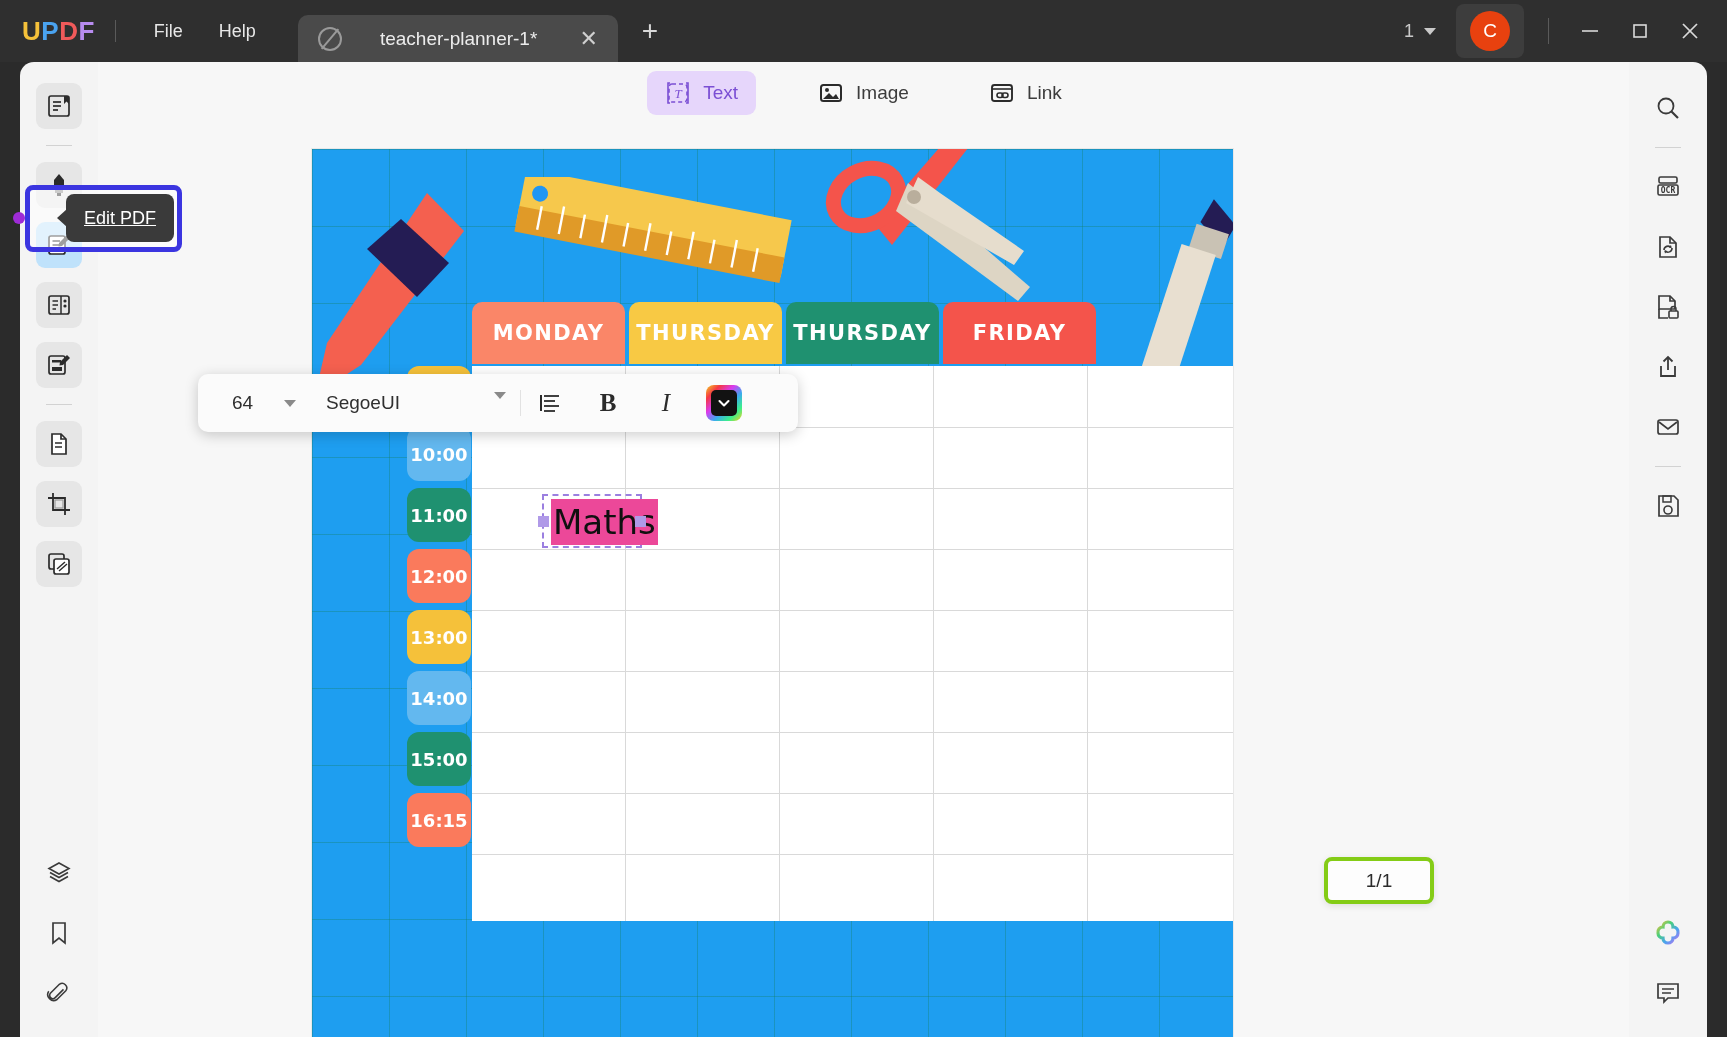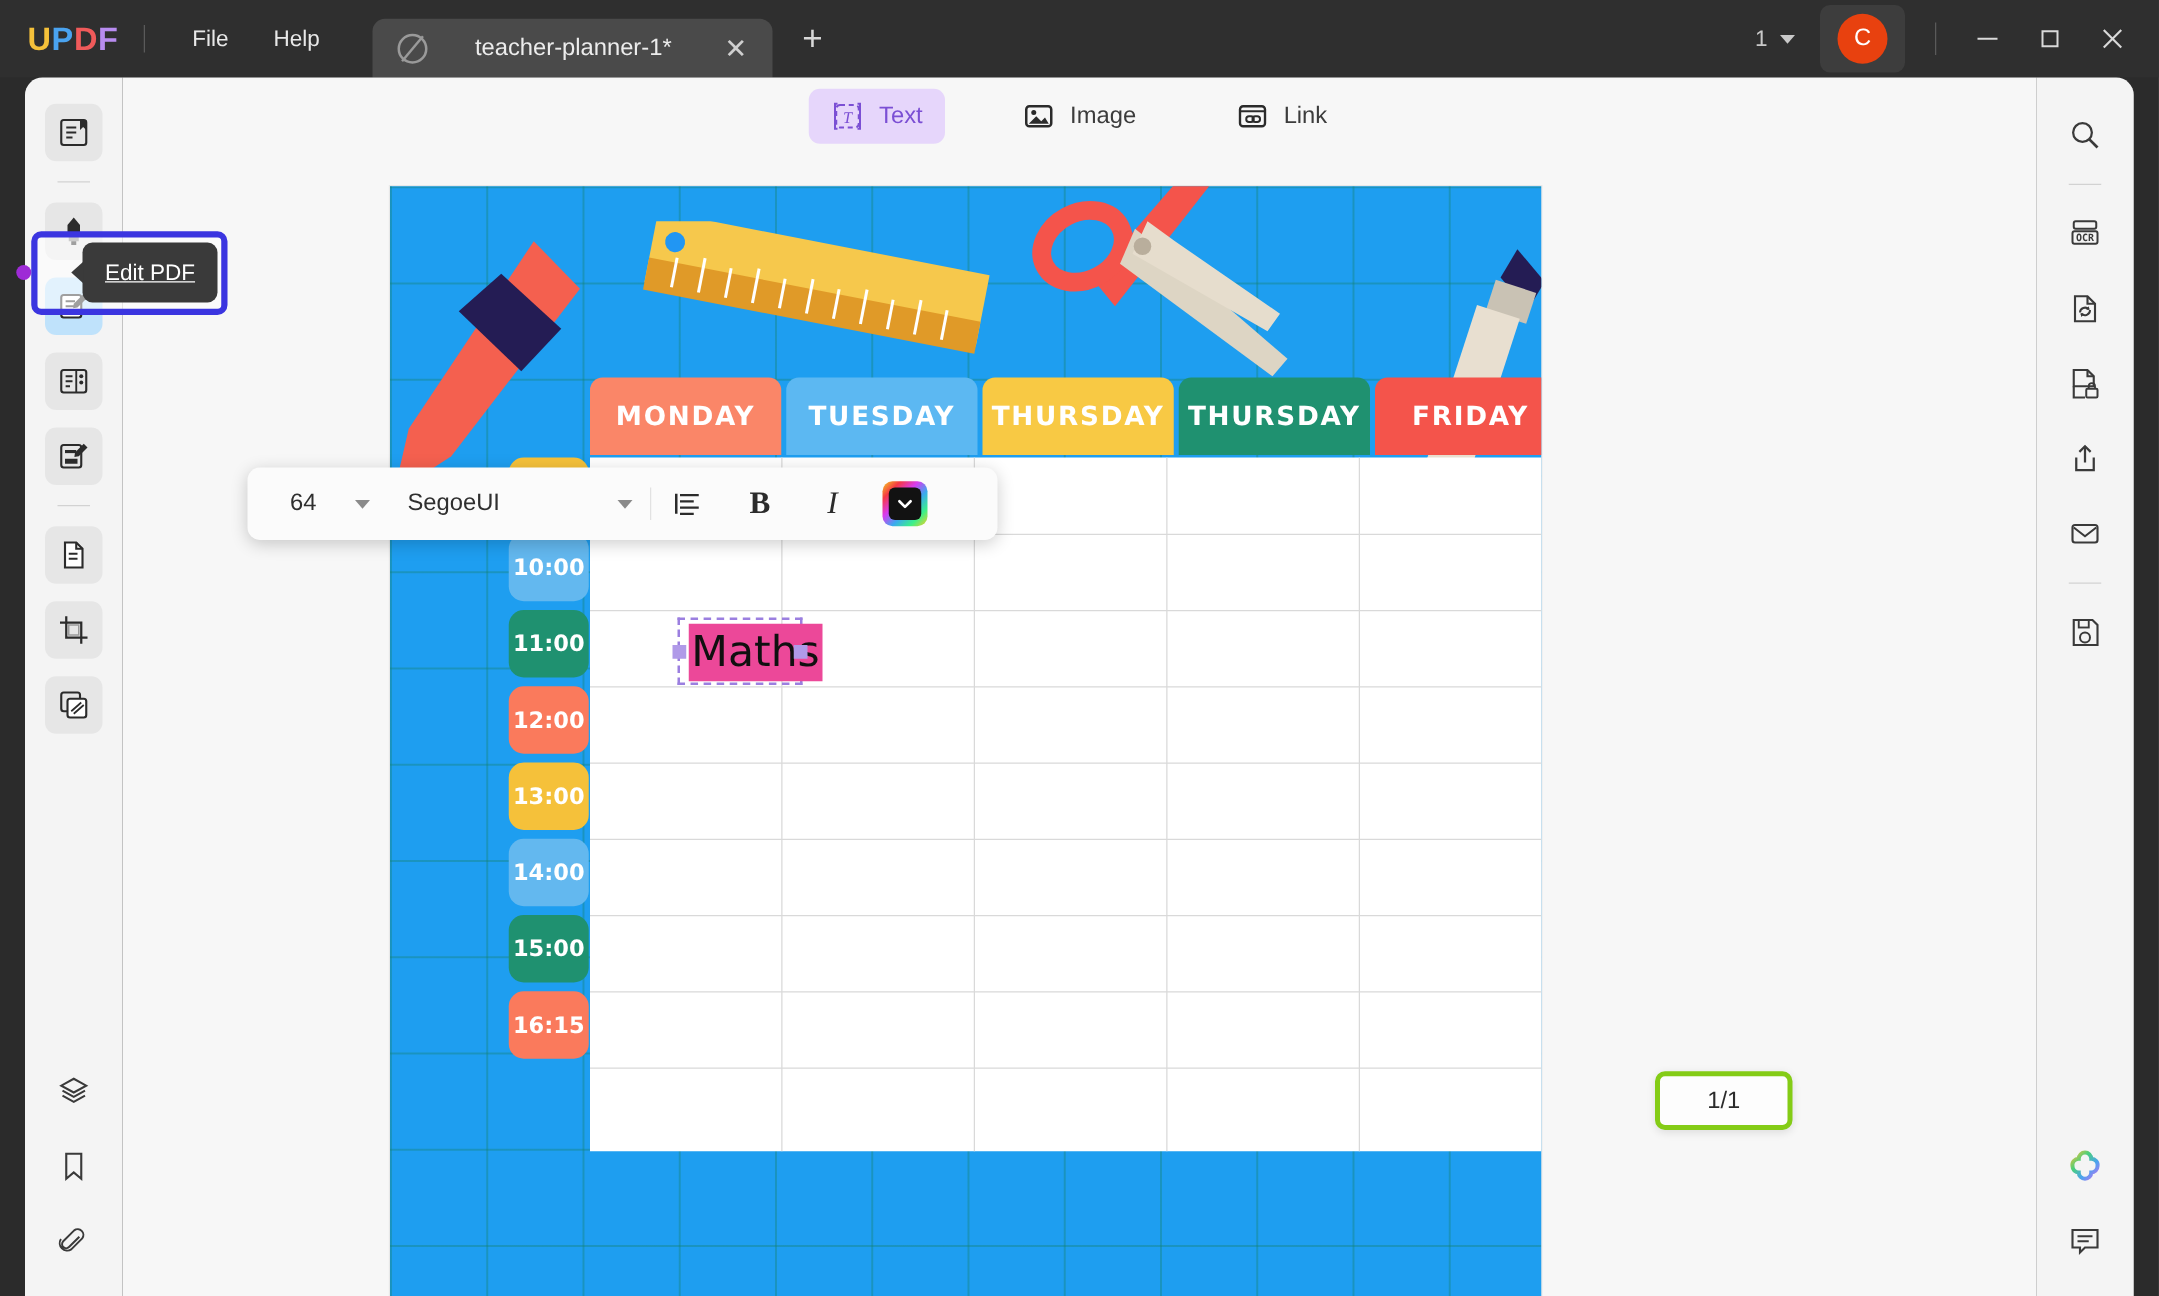--- a/index.html
+++ b/index.html
@@ -164,21 +164,21 @@
   .brush { position: absolute; left: 790px; top: 48px; }
 
   
   .fmtbar {
     position: absolute; left: 100px; top: 312px; width: 600px; height: 58px;
     background: #fbfbfb; border-radius: 10px;
     box-shadow: 0 3px 14px rgba(0,0,0,0.20);
     display: flex; align-items: center; z-index: 30;
   }
   .fmt-size { width: 112px; display: flex; align-items: center; justify-content: space-between; padding: 0 14px 0 34px; font-size: 19px; color: #2f2f2f; }
-  .fmt-font { width: 210px; display: flex; align-items: center; justify-content: space-between; padding: 0 14px 0 16px; font-size: 19px; color: #2f2f2f; }
+  .fmt-font { width: 210px; display: flex; align-items: flex-start; justify-content: space-between; padding: 0 14px 0 16px; font-size: 19px; color: #2f2f2f; }
   .caret { width: 0; height: 0; border-left: 6px solid transparent; border-right: 6px solid transparent; border-top: 7px solid #8a8a8a; }
   .fmt-sep { width: 1px; height: 26px; background: #e2e2e2; }
   .fmt-btn { width: 58px; height: 58px; display: flex; align-items: center; justify-content: center; color: #2b2b2b; }
   .fmt-b { font-size: 25px; font-weight: bold; font-family: "Liberation Serif", serif; }
   .fmt-i { font-size: 25px; font-style: italic; font-family: "Liberation Serif", serif; }
   .colorbtn {
     width: 36px; height: 36px; border-radius: 8px;
     background: linear-gradient(135deg,#f5d020,#f53844,#d93bf0,#3ba9f0,#3bf08a,#f5d020);
     display: flex; align-items: center; justify-content: center;
     padding: 5px;
@@ -517,21 +517,20 @@
             <path d="M70 2 L100 18 L96 44 L66 28 Z" fill="#241c54"></path>
             <rect x="64" y="30" width="34" height="26" fill="#c9c2b4" transform="rotate(-4 80 43)"></rect>
             <rect x="62" y="54" width="36" height="150" fill="#e8dfd0" transform="rotate(-4 80 130)"></rect>
           </g>
         </svg>
       </div>
 
       <div class="planner">
         <div class="dayrow">
           <div class="daycell" style="background:#fa8668">MONDAY</div>
-          <div class="daycell" style="background:#5cb8f2">TUESDAY</div>
           <div class="daycell" style="background:#f8c944">THURSDAY</div>
           <div class="daycell" style="background:#1f9170">THURSDAY</div>
           <div class="daycell" style="background:#f4544b">FRIDAY</div>
         </div>
 
         <div class="gridbody">
           <div class="gcol" style="left:153px"></div>
           <div class="gcol" style="left:307px"></div>
           <div class="gcol" style="left:461px"></div>
           <div class="gcol" style="left:615px"></div>

